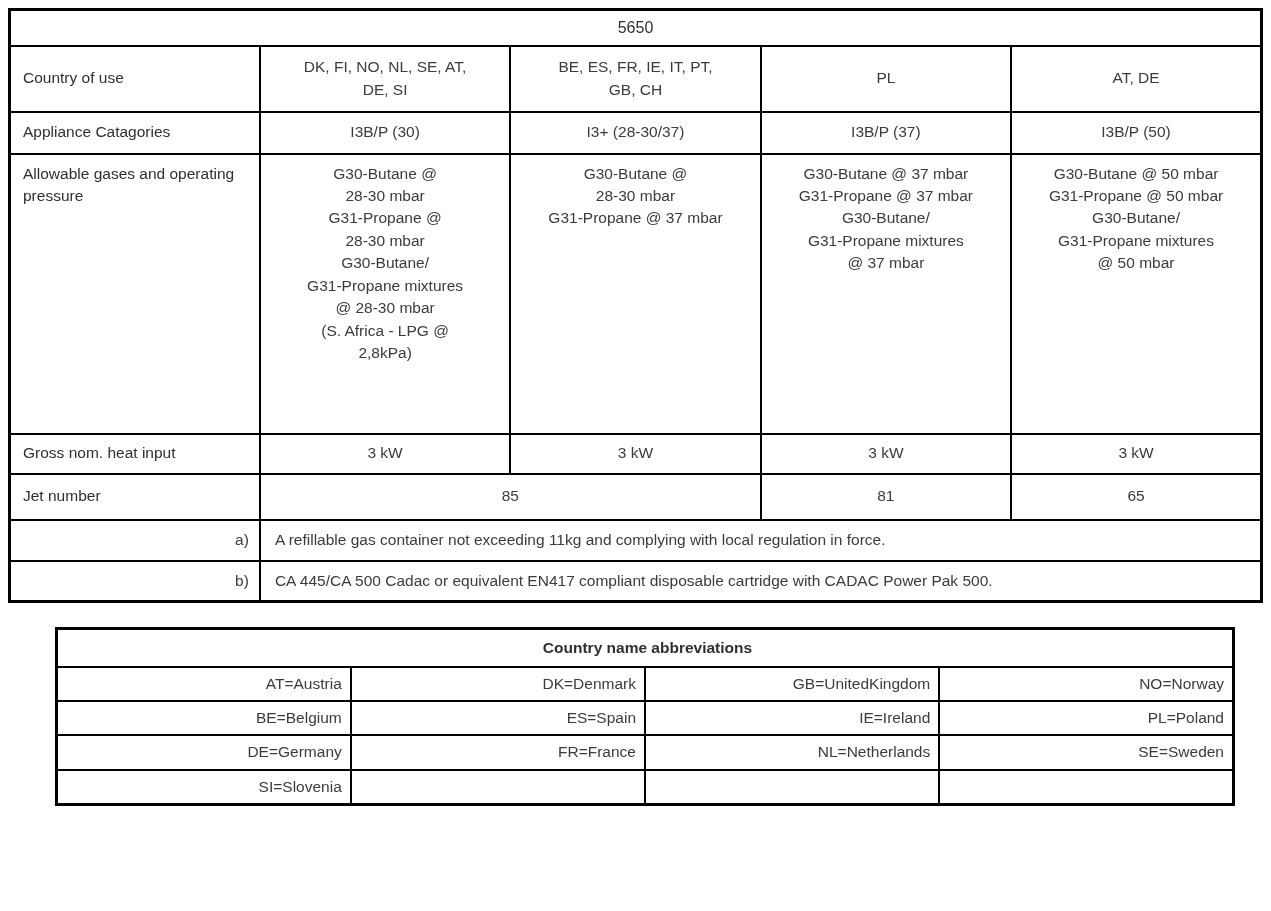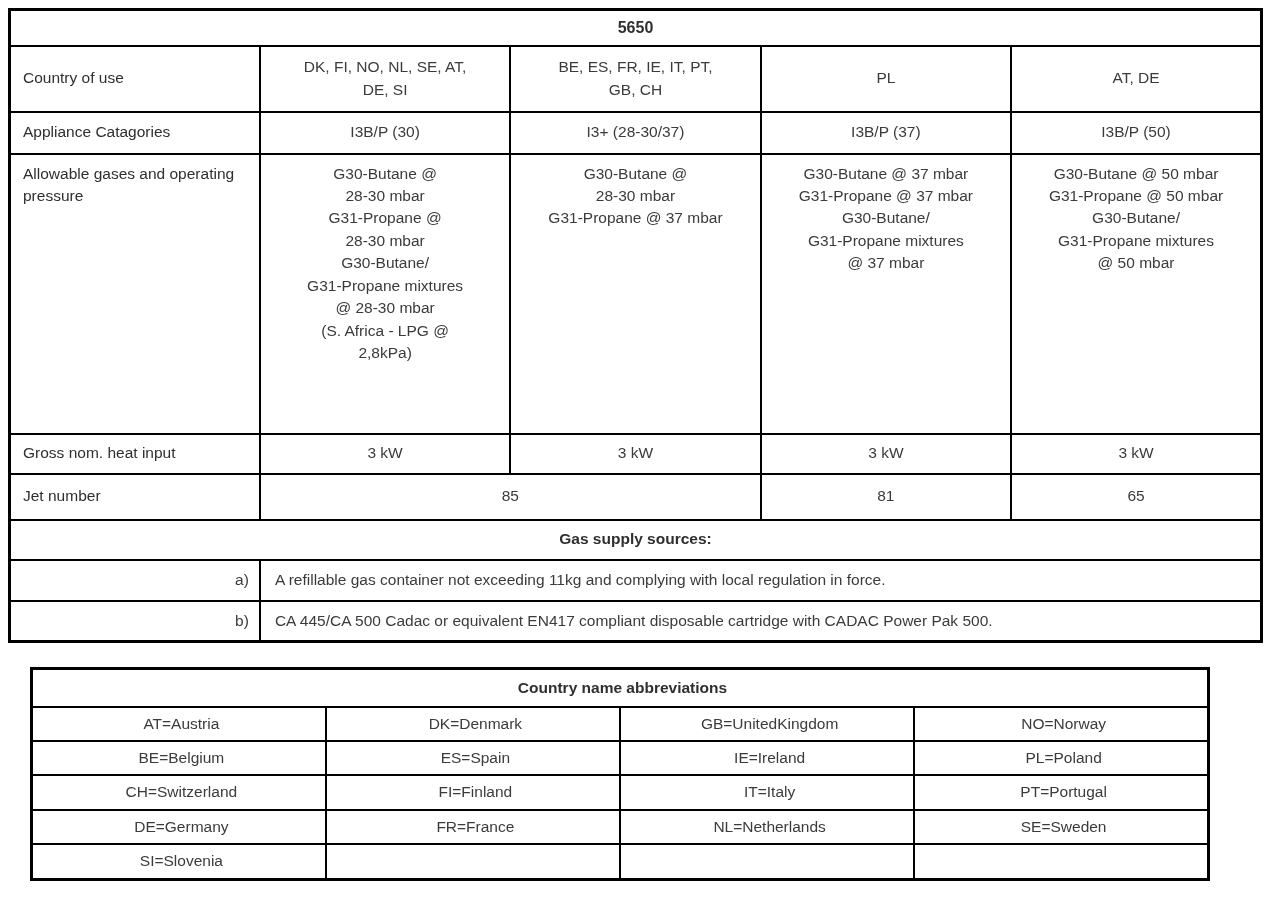--- a/index.html
+++ b/index.html
@@ -26,21 +26,21 @@
   }
   .spec-table td {
     border: 2px solid #000;
     font-size: 15.5px;
     line-height: 1.45;
     text-align: center;
     vertical-align: middle;
     padding: 5px 8px;
   }
   .spec-table td.title-cell {
-    font-weight: bold;
+    font-weight: normal;
     font-size: 16px;
     height: 36px;
     color: #2f2f2f;
   }
   .spec-table td.row-label {
     text-align: left;
     font-weight: normal;
     padding-left: 12px;
     color: #2f2f2f;
   }
@@ -68,31 +68,31 @@
   tr.h-country td { height: 66px; }
   tr.h-cat td     { height: 42px; }
   tr.h-gases td   { height: 280px; }
   tr.h-nominal td { height: 40px; }
   tr.h-heat td    { height: 40px; }
   tr.h-jet td     { height: 46px; }
   tr.h-src td     { height: 41px; }
 
   .abbr-wrap {
     margin-top: 24px;
-    margin-left: 22px;
+    margin-left: 47px;
   }
   .abbr-table {
     width: 1180px;
     border: 3px solid #000;
   }
   .abbr-table td {
     border: 2px solid #000;
     font-size: 15.5px;
     line-height: 1.45;
-    text-align: center;
+    text-align: right;
     vertical-align: middle;
     padding: 5px 8px 5px 13px;
     height: 28px;
   }
   .abbr-table td.abbr-title {
     font-weight: bold;
     text-align: center;
     color: #2f2f2f;
     height: 38px;
   }
@@ -161,23 +161,20 @@
       <td>3 kW</td>
       <td>3 kW</td>
       <td>3 kW</td>
     </tr>
     <tr class="h-jet">
       <td class="row-label">Jet number</td>
       <td colspan="2">85</td>
       <td>81</td>
       <td>65</td>
     </tr>
-    <tr>
-      <td colspan="5" class="section-header">Gas supply sources:</td>
-    </tr>
     <tr class="h-src">
       <td class="item-label">a)</td>
       <td colspan="4" class="item-text">A refillable gas container not exceeding 11kg and complying with local regulation in force.</td>
     </tr>
     <tr class="h-src">
       <td class="item-label">b)</td>
       <td colspan="4" class="item-text">CA 445/CA 500 Cadac or equivalent EN417 compliant disposable cartridge with CADAC Power Pak 500.</td>
     </tr>
   </tbody>
     </table>
@@ -200,26 +197,20 @@
         <td>GB=UnitedKingdom</td>
         <td>NO=Norway</td>
       </tr>
       <tr>
         <td>BE=Belgium</td>
         <td>ES=Spain</td>
         <td>IE=Ireland</td>
         <td>PL=Poland</td>
       </tr>
       <tr>
-        <td>CH=Switzerland</td>
-        <td>FI=Finland</td>
-        <td>IT=Italy</td>
-        <td>PT=Portugal</td>
-      </tr>
-      <tr>
         <td>DE=Germany</td>
         <td>FR=France</td>
         <td>NL=Netherlands</td>
         <td>SE=Sweden</td>
       </tr>
       <tr>
         <td>SI=Slovenia</td>
         <td></td>
         <td></td>
         <td></td>

